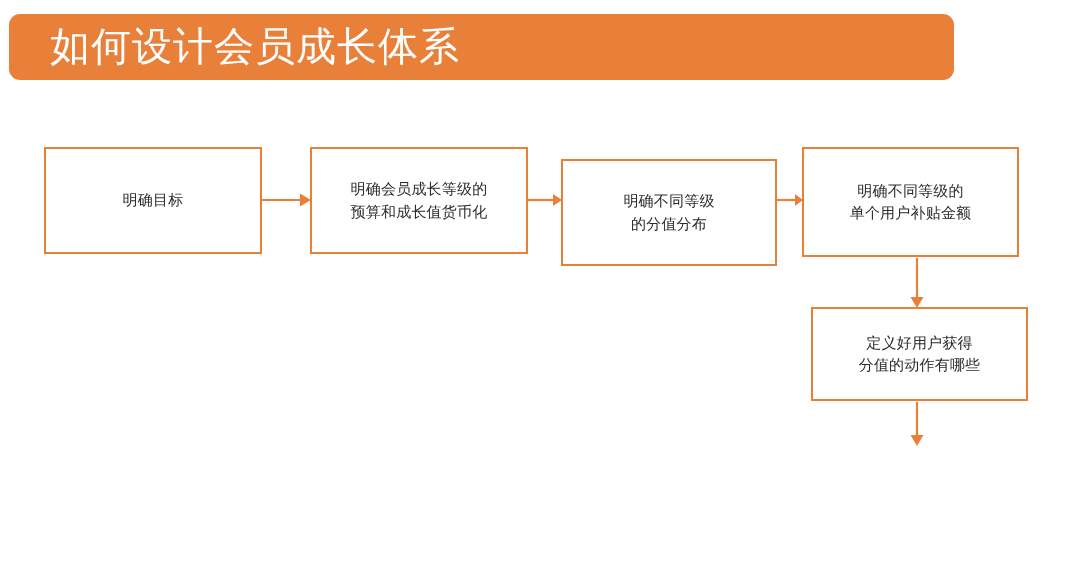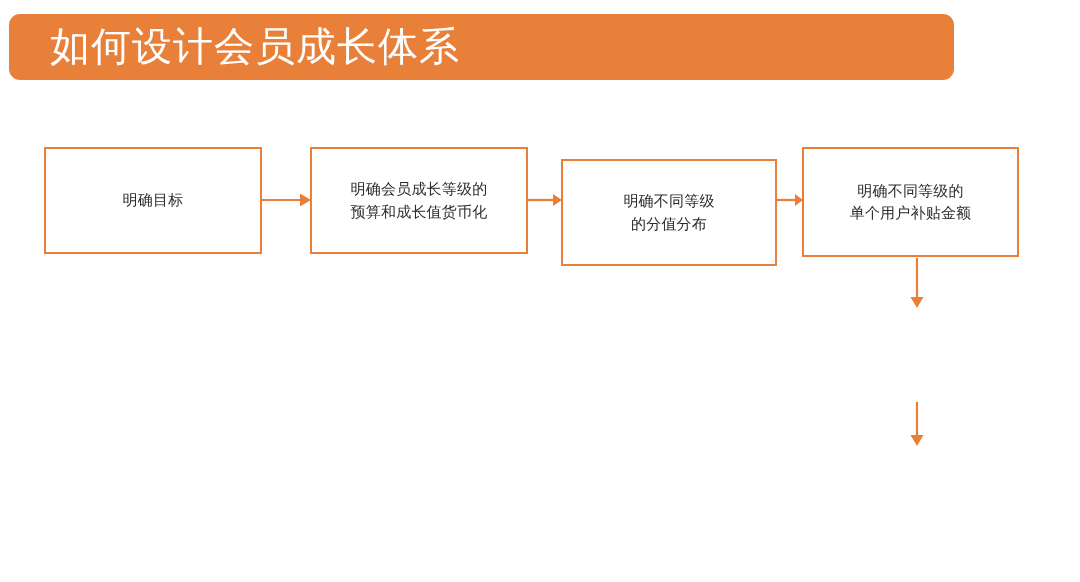--- a/index.html
+++ b/index.html
@@ -109,20 +109,24 @@
   <div class="node-box" id="node-3">
     <span class="node-label">明确不同等级
 的分值分布</span>
   </div>
 
   <div class="node-box" id="node-4">
     <span class="node-label">明确不同等级的
 单个用户补贴金额</span>
   </div>
 
+  <div class="node-box" id="node-5">
+    <span class="node-label">定义好用户获得
+分值的动作有哪些</span>
+  </div>
 
 
   <div class="connector" id="arrow-1">
     <svg class="arrow-svg" width="49" height="28" viewBox="0 0 49 28">
       <line x1="0" y1="14" x2="38" y2="14" stroke="#E8803A" stroke-width="2.2"></line>
       <polygon points="38,7.5 49,14 38,20.5" fill="#E8803A"></polygon>
     </svg>
   </div>
 
   <div class="connector" id="arrow-2">

